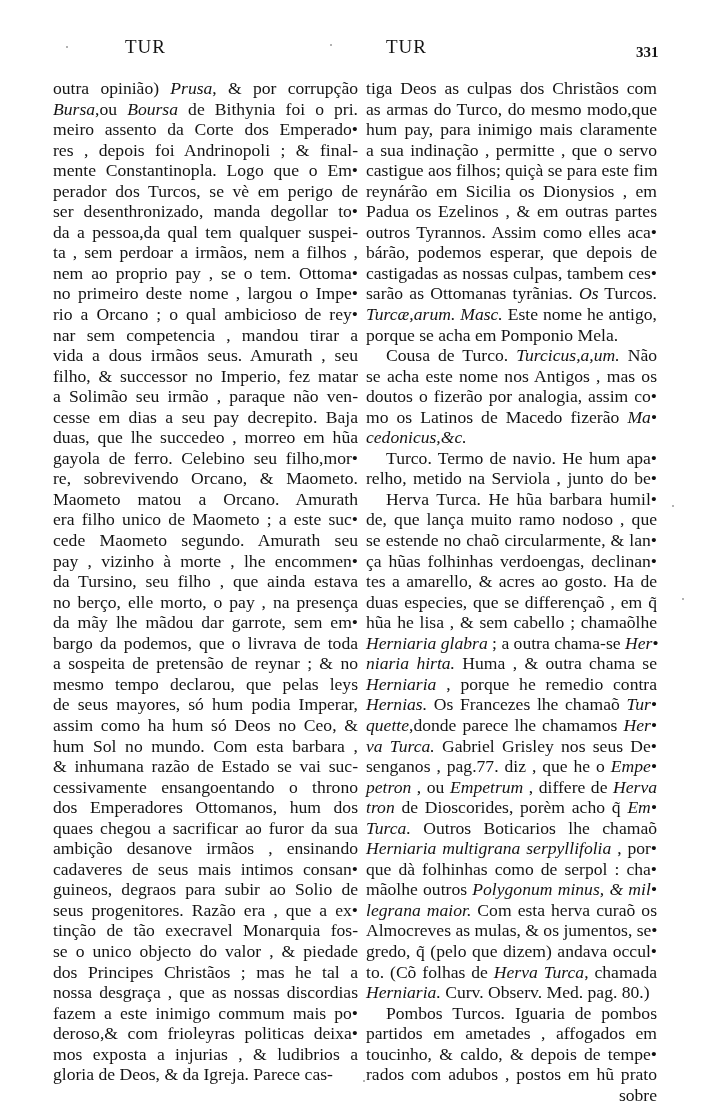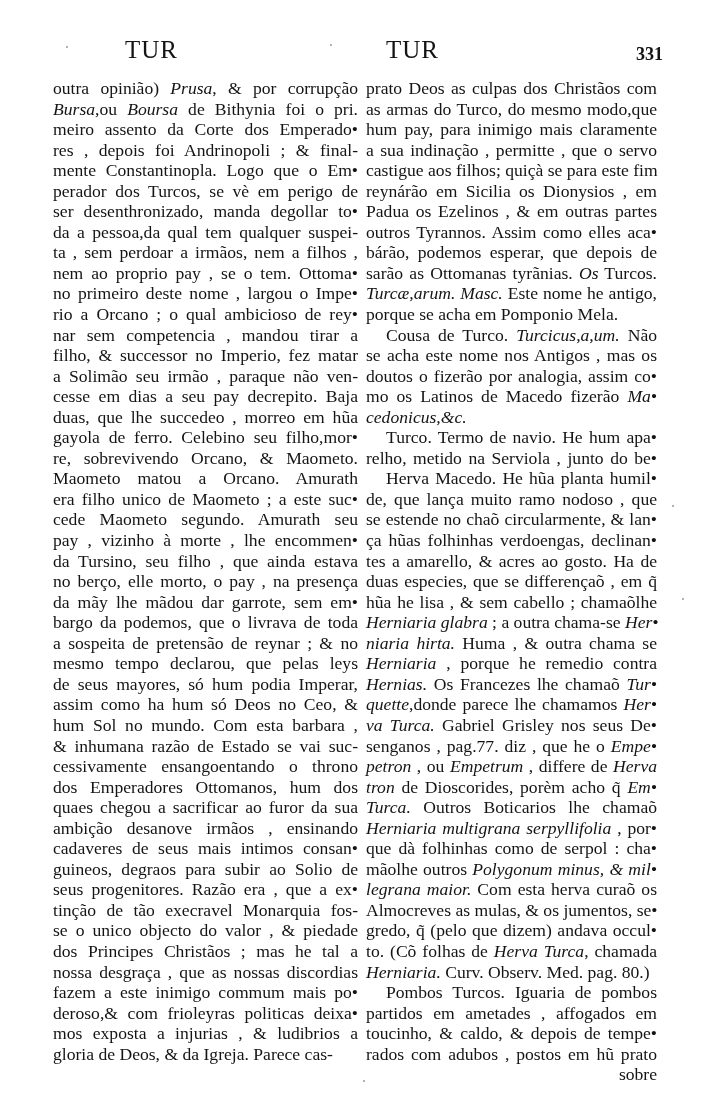--- a/index.html
+++ b/index.html
@@ -3,27 +3,27 @@
 <meta charset="utf-8">
 <style>
   html, body { margin: 0; padding: 0; background: #ffffff; }
   body {
     width: 709px; height: 1106px; position: relative; overflow: hidden;
     font-family: "Liberation Serif", "DejaVu Serif", serif;
     color: #141414;
   }
   .header-word {
     position: absolute; top: 36px;
-    font-size: 25px; letter-spacing: 1px; font-weight: normal;
+    font-size: 19px; letter-spacing: 1px; font-weight: normal;
   }
   #hdr-left { left: 125px; }
   #hdr-right { left: 386px; }
   #page-num {
     position: absolute; top: 44px; left: 636px;
-    font-size: 18px; font-weight: bold;
+    font-size: 15px; font-weight: bold;
   }
   .column {
     position: absolute; top: 78px;
     font-size: 17.6px; line-height: 20.55px;
   }
   #col-left { left: 53px; width: 305px; }
   #col-right { left: 366px; width: 291px; }
   .line {
     display: block; white-space: nowrap; text-align: justify;
     text-align-last: justify; height: 20.55px; overflow: visible;
@@ -49,20 +49,21 @@
       <span class="line">res , depois foi Andrinopoli ; &amp; final-</span>
       <span class="line">mente Constantinopla. Logo que o Em•</span>
       <span class="line">perador dos Turcos, se vè em perigo de</span>
       <span class="line">ser desenthronizado, manda degollar to•</span>
       <span class="line">da a pessoa,da qual tem qualquer suspei-</span>
       <span class="line">ta , sem perdoar a irmãos, nem a filhos ,</span>
       <span class="line">nem ao proprio pay , se o tem. Ottoma•</span>
       <span class="line">no primeiro deste nome , largou o Impe•</span>
       <span class="line">rio a Orcano ; o qual ambicioso de rey•</span>
       <span class="line">nar sem competencia , mandou tirar a</span>
+      <span class="line">vida a dous irmãos seus. Amurath , seu</span>
       <span class="line">filho, &amp; successor no Imperio, fez matar</span>
       <span class="line">a Solimão seu irmão , paraque não ven-</span>
       <span class="line">cesse em dias a seu pay decrepito. Baja</span>
       <span class="line">duas, que lhe succedeo , morreo em hũa</span>
       <span class="line">gayola de ferro. Celebino seu filho,mor•</span>
       <span class="line">re, sobrevivendo Orcano, &amp; Maometo.</span>
       <span class="line">Maometo matou a Orcano. Amurath</span>
       <span class="line">era filho unico de Maometo ; a este suc•</span>
       <span class="line">cede Maometo segundo. Amurath seu</span>
       <span class="line">pay , vizinho à morte , lhe encommen•</span>
@@ -86,40 +87,41 @@
       <span class="line">tinção de tão execravel Monarquia fos-</span>
       <span class="line">se o unico objecto do valor , &amp; piedade</span>
       <span class="line">dos Principes Christãos ; mas he tal a</span>
       <span class="line">nossa desgraça , que as nossas discordias</span>
       <span class="line">fazem a este inimigo commum mais po•</span>
       <span class="line">deroso,&amp; com frioleyras politicas deixa•</span>
       <span class="line">mos exposta a injurias , &amp; ludibrios a</span>
       <span class="line last">gloria de Deos, &amp; da Igreja. Parece cas-</span>
     </div>
   <div id="col-right" class="column">
-      <span class="line">prato Deos as culpas dos Christãos com</span>
+      <span class="line">tiga Deos as culpas dos Christãos com</span>
       <span class="line">as armas do Turco, do mesmo modo,que</span>
       <span class="line">hum pay, para inimigo mais claramente</span>
       <span class="line">a sua indinação , permitte , que o servo</span>
       <span class="line">castigue aos filhos; quiçà se para este fim</span>
       <span class="line">reynárão em Sicilia os Dionysios , em</span>
       <span class="line">Padua os Ezelinos , &amp; em outras partes</span>
       <span class="line">outros Tyrannos. Assim como elles aca•</span>
       <span class="line">bárão, podemos esperar, que depois de</span>
+      <span class="line">castigadas as nossas culpas, tambem ces•</span>
       <span class="line">sarão as Ottomanas tyrãnias. <i>Os</i> Turcos.</span>
       <span class="line"><i>Turcæ,arum. Masc.</i> Este nome he antigo,</span>
       <span class="line last">porque se acha em Pomponio Mela.</span>
       <span class="line indent">Cousa de Turco. <i>Turcicus,a,um.</i> Não</span>
       <span class="line">se acha este nome nos Antigos , mas os</span>
       <span class="line">doutos o fizerão por analogia, assim co•</span>
       <span class="line">mo os Latinos de Macedo fizerão <i>Ma•</i></span>
       <span class="line last"><i>cedonicus,&amp;c.</i></span>
       <span class="line indent">Turco. Termo de navio. He hum apa•</span>
       <span class="line">relho, metido na Serviola , junto do be•</span>
-      <span class="line indent">Herva Macedo. He hũa planta humil•</span>
+      <span class="line indent">Herva Turca. He hũa barbara humil•</span>
       <span class="line">de, que lança muito ramo nodoso , que</span>
       <span class="line">se estende no chaõ circularmente, &amp; lan•</span>
       <span class="line">ça hũas folhinhas verdoengas, declinan•</span>
       <span class="line">tes a amarello, &amp; acres ao gosto. Ha de</span>
       <span class="line">duas especies, que se differençaõ , em q̃</span>
       <span class="line">hũa he lisa , &amp; sem cabello ; chamaõlhe</span>
       <span class="line"><i>Herniaria glabra</i> ; a outra chama-se <i>Her•</i></span>
       <span class="line"><i>niaria hirta.</i> Huma , &amp; outra chama se</span>
       <span class="line"><i>Herniaria</i> , porque he remedio contra</span>
       <span class="line"><i>Hernias.</i> Os Francezes lhe chamaõ <i>Tur•</i></span>

